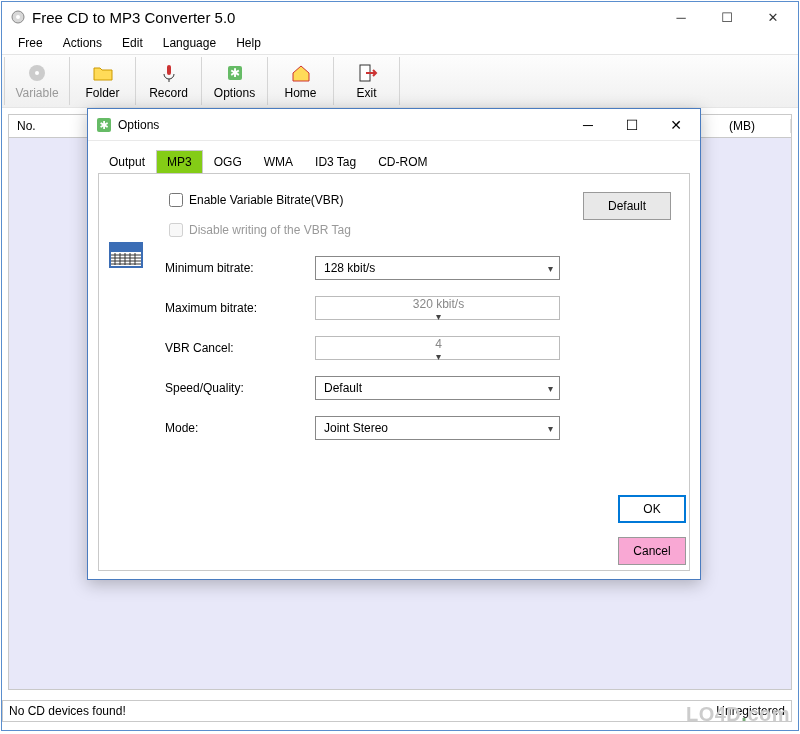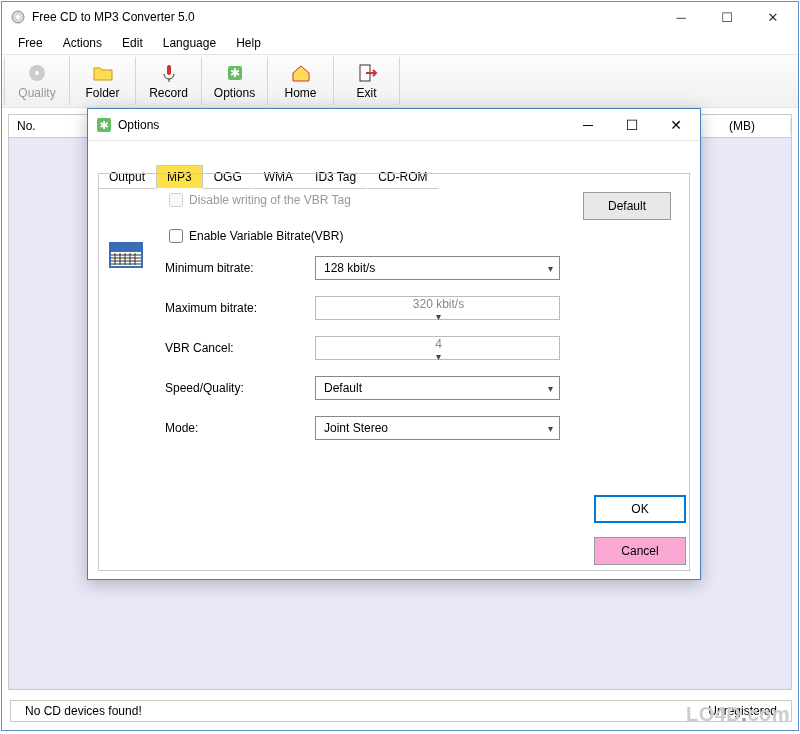--- a/index.html
+++ b/index.html
@@ -2,67 +2,67 @@
 <html><head>
 <meta charset="utf-8">
 <style>
 * { box-sizing: border-box; font-family: "Segoe UI", Tahoma, sans-serif; }
 body { margin: 0; background: #fff; width: 800px; height: 734px; position: relative; overflow: hidden; }
 
 
 .main-window { position: absolute; left: 1px; top: 1px; width: 798px; height: 730px; border: 1px solid #5a8ece; background: #fff; }
 .main-titlebar { height: 30px; display: flex; align-items: center; padding: 0 2px 0 8px; }
 .main-titlebar .app-icon { width: 16px; height: 16px; margin-right: 6px; }
-.main-titlebar .title { flex: 1; font-size: 12px; color: #000; }
+.main-titlebar .title { flex: 1; font-size: 15px; color: #000; }
 .main-titlebar .wbtn { width: 46px; height: 28px; display: flex; align-items: center; justify-content: center; font-size: 13px; color: #333; }
 
 .menubar { height: 22px; display: flex; align-items: center; padding: 0 6px; font-size: 12px; gap: 0; }
 .menubar .mitem { padding: 2px 10px; }
 
 .toolbar { height: 54px; display: flex; align-items: center; padding: 2px 2px; border-top: 1px solid #e5e5e5; border-bottom: 1px solid #e5e5e5; background: linear-gradient(#fdfdfd,#f0f0f0); }
 .toolbar .tbtn { width: 66px; height: 48px; display: flex; flex-direction: column; align-items: center; justify-content: center; font-size: 12px; border-right: 1px solid #d5d5d5; }
 .toolbar .tbtn:first-child { border-left: 1px solid #d5d5d5; }
 .toolbar .tbtn .ticon { width: 22px; height: 22px; margin-bottom: 2px; display:flex; align-items:center; justify-content:center; }
 .toolbar .tbtn.disabled { color: #999; }
 .toolbar .tbtn .lbl { font-size: 12px; }
 
 
 .content { position: relative; margin: 6px; height: 580px; }
 .table-head { display: flex; background: #fff; border: 1px solid #c9c9c9; height: 24px; align-items: center; font-size: 12px; }
 .table-head .th { padding: 0 8px; border-right: 1px solid #e0e0e0; }
 .table-head .th.no { width: 86px; }
 .table-head .th.mb { width: 70px; margin-left: auto; }
 .list-body { height: 552px; border: 1px solid #c9c9c9; border-top: none; background: #e8e8f9; }
 
-.status1 { margin: 0 6px 4px 8px; height: 22px; border: 1px solid #c9c9c9; display:flex; align-items:center; font-size:12px; padding: 0 14px; justify-content: space-between; }
+.status1 { margin: 0 6px 4px 0; height: 22px; border: 1px solid #c9c9c9; display:flex; align-items:center; font-size:12px; padding: 0 6px; justify-content: space-between; }
 
 
 .dialog { position: absolute; left: 87px; top: 108px; width: 614px; height: 472px; background: #fff; border: 1px solid #4a7cc0; box-shadow: 0 4px 16px rgba(0,0,0,0.25); }
 .dlg-titlebar { height: 32px; display: flex; align-items: center; padding: 0 2px 0 8px; border-bottom: 1px solid #e9e9e9; }
 .dlg-titlebar .dlg-icon { width: 16px; height: 16px; margin-right: 6px; }
 .dlg-titlebar .dlg-title { flex: 1; font-size: 12px; }
 .dlg-titlebar .wbtn { width: 44px; height: 28px; display:flex; align-items:center; justify-content:center; font-size: 14px; }
 
 .dlg-body { padding: 8px 10px; display: flex; flex-direction: column; height: calc(100% - 32px); }
 .tabs { display: flex; font-size: 12px; height: 24px; align-items: flex-end; }
-.tab { padding: 4px 10px; border: 1px solid transparent; border-bottom: 1px solid #c9c9c9; position: relative; top: 16px; }
-.tab.active { border: 1px solid #c9c9c9; border-bottom-color: #fff; background: #fde047; }
+.tab { padding: 4px 10px; border: 1px solid transparent; border-bottom: 1px solid #c9c9c9; position: relative; top: 1px; }
+.tab.active { border: 1px solid #c9c9c9; border-bottom-color: #fff; background: #84cc16; }
 .tab-content { border: 1px solid #c9c9c9; flex: 1; padding: 16px 18px 12px 18px; position: relative; }
 
 .row { display: flex; align-items: center; margin-bottom: 16px; font-size: 12px; }
 .row.tight { margin-bottom: 10px; }
 .chk { margin-right: 6px; width: 14px; height: 14px; }
 .form-label { font-size: 12px; width: 150px; }
 .combo { width: 245px; height: 24px; border: 1px solid #888; display:flex; align-items:center; justify-content: space-between; padding: 0 6px 0 8px; font-size: 12px; background: #fff; }
 .combo.disabled { color: #888; border-color: #bbb; flex-direction: column; }
 .combo .chev { font-size: 10px; color: #444; }
 .btn-default { position: absolute; right: 18px; top: 18px; width: 88px; height: 28px; border: 1px solid #999; background: #e8e8e8; font-size: 12px; display:flex; align-items:center; justify-content:center; }
 
 .side-icon { position:absolute; left: 10px; top: 64px; width: 34px; height: 34px; }
-.dlg-btn { width: 92px; height: 28px; font-size: 12px; display:flex; align-items:center; justify-content:center; }
+.dlg-btn { width: 68px; height: 28px; font-size: 12px; display:flex; align-items:center; justify-content:center; }
 .dlg-btn.ok { border: 2px solid #0078d7; background:#fff; }
 .dlg-btn.cancel { border: 1px solid #999; background:#f9a8d4; }
 .dlg-right { position:absolute; right: 14px; bottom: 14px; display:flex; flex-direction:column; gap:14px; }
 
 .disabled-text { color: #999; }
 
 .watermark { position:absolute; right:10px; bottom:8px; font-size:20px; color:#ccc; font-weight:bold; letter-spacing:0.5px; }
 .watermark .dot { color:#7a7; }
 </style>
 </head>
@@ -91,21 +91,21 @@
   </div>
 
   <div class="toolbar">
     <div class="tbtn disabled">
       <span class="ticon">
           <svg width="22" height="22">
             <circle cx="11" cy="11" r="8" fill="#ccc"></circle>
             <circle cx="11" cy="11" r="2" fill="#fff"></circle>
           </svg>
         </span>
-      <span class="lbl">Quality</span>
+      <span class="lbl">Variable</span>
     </div>
     <div class="tbtn">
       <span class="ticon">
           <svg width="22" height="22">
             <path d="M2 6h6l2 2h10v10H2z" fill="#ffdb58" stroke="#c90"></path>
           </svg>
         </span>
       <span class="lbl">Folder</span>
     </div>
     <div class="tbtn">
@@ -187,28 +187,28 @@
       <div class="side-icon">
         <svg width="34" height="34">
             <rect width="34" height="26" y="4" fill="#3b6db5"></rect>
             <rect x="2" y="14" width="30" height="14" fill="#fff"></rect>
             <path d="M2 17h30M2 20h30M2 23h30M2 26h30" stroke="#333"></path>
             <path d="M6 15v12M11 15v12M16 15v12M21 15v12M26 15v12" stroke="#333"></path>
           </svg>
       </div>
 
       <div style="margin-left:48px">
-        <div class="row">
-          <input type="checkbox" class="chk" disabled="" style="">
-          <span class="disabled-text">Disable writing of the VBR Tag</span>
-        </div>
         <div class="row tight">
           <input type="checkbox" class="chk" style="">
           <span>Enable Variable Bitrate(VBR)</span>
         </div>
+        <div class="row">
+          <input type="checkbox" class="chk" disabled="" style="">
+          <span class="disabled-text">Disable writing of the VBR Tag</span>
+        </div>
 
         <div class="row">
           <span class="form-label">Minimum bitrate:</span>
           <div class="combo">
             <span>128 kbit/s</span>
             <span class="chev">▾</span>
           </div>
         </div>
         <div class="row">
           <span class="form-label">Maximum bitrate:</span>

